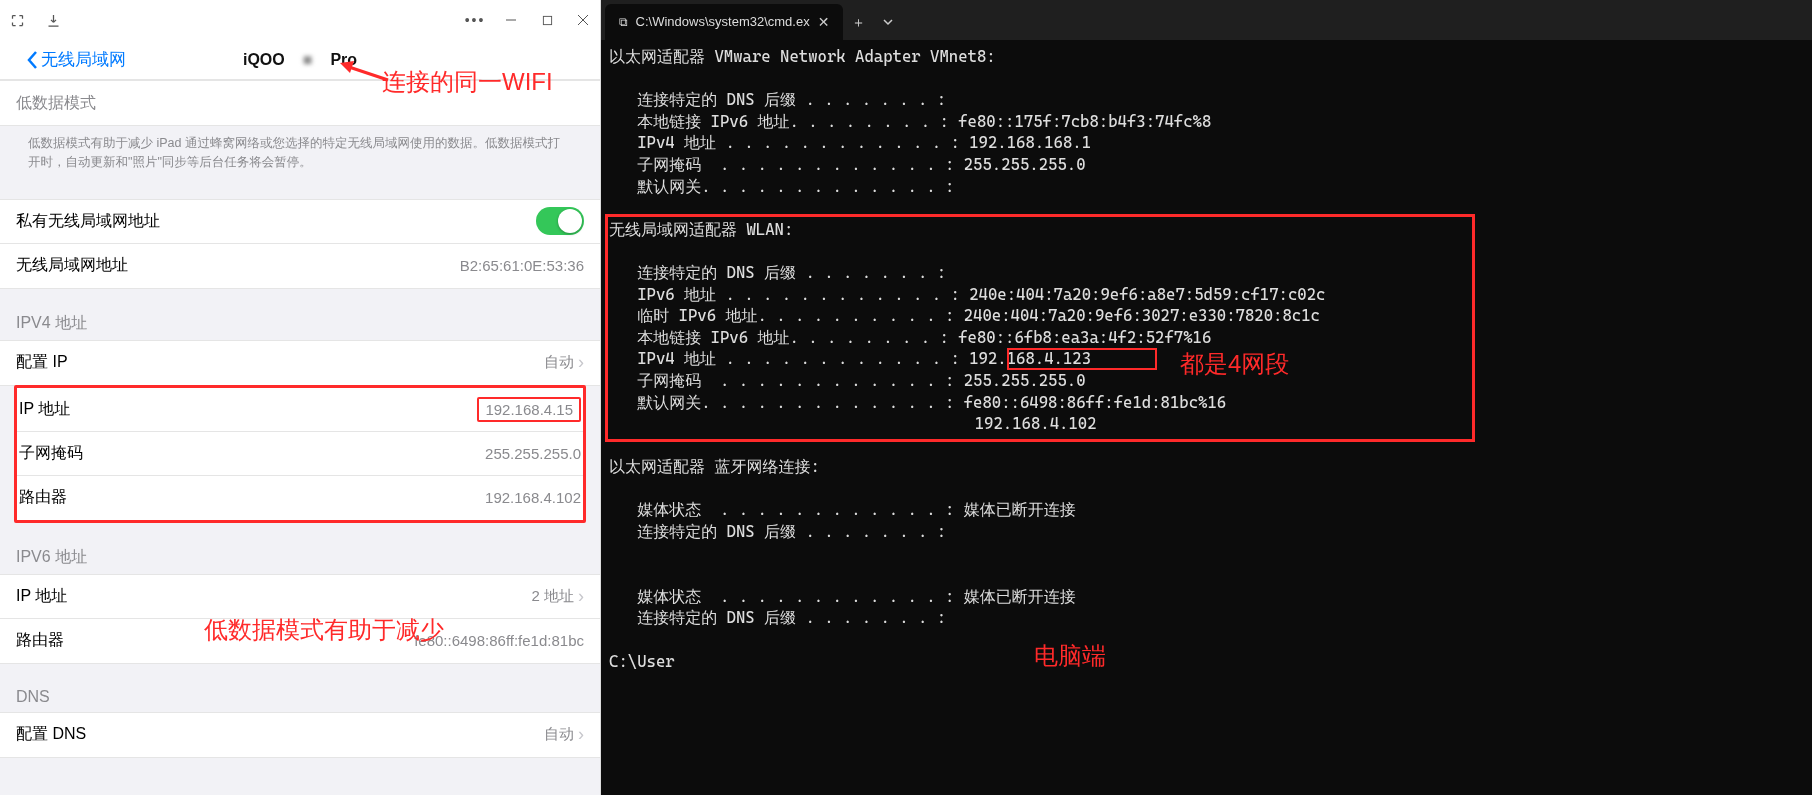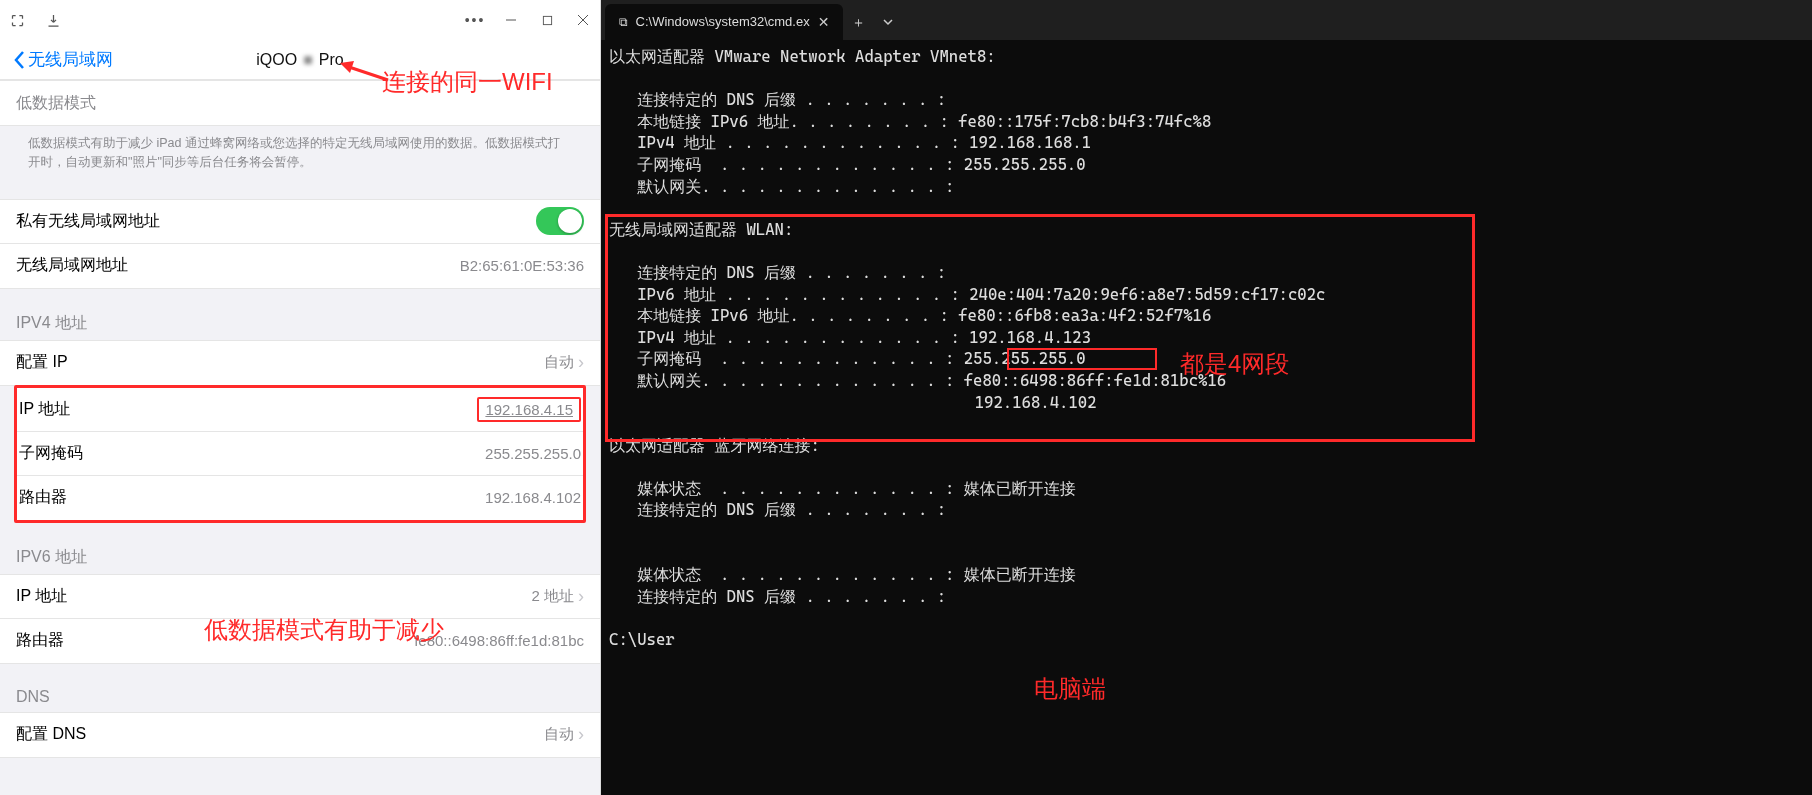--- a/index.html
+++ b/index.html
@@ -5,37 +5,37 @@
   * { margin:0; padding:0; box-sizing:border-box; }
   body { font-family: -apple-system, "Segoe UI", "Microsoft YaHei", sans-serif; font-size:14px; background:#fff; width:1812px; height:795px; overflow:hidden; position:relative; }
   .container { display:flex; width:100%; height:100%; }
 
   
   .left { width:601px; height:100%; border-right:1px solid #ddd; background:#f2f2f6; display:flex; flex-direction:column; }
   .win-bar { height:40px; background:#fff; display:flex; align-items:center; justify-content:space-between; padding:0 8px; color:#444; }
   .win-left, .win-right { display:flex; gap:18px; align-items:center; }
   .win-icon { width:18px; height:18px; display:flex; align-items:center; justify-content:center; color:#555; cursor:pointer; }
   .nav-row { height:40px; display:flex; align-items:center; background:#fff; position:relative; border-bottom:1px solid #e5e5e5; }
-  .back { color:#007aff; font-size:17px; display:flex; align-items:center; padding-left:14px; cursor:pointer; }
+  .back { color:#007aff; font-size:17px; display:flex; align-items:center; padding-left:27px; cursor:pointer; }
   .back svg { margin-right:2px; }
-  .title-center { position:absolute; left:50%; transform:translateX(-50%); font-size:16px; font-weight:400; color:#111; display:flex; align-items:center; gap:6px; }
+  .title-center { position:absolute; left:50%; transform:translateX(-50%); font-size:16px; font-weight:700; color:#111; display:flex; align-items:center; gap:18px; }
   .blur { filter:blur(2px); color:#888; }
   .content { flex:1; overflow-y:auto; padding-bottom:30px; }
   .group { background:#fff; border-top:1px solid #e5e5e5; border-bottom:1px solid #e5e5e5; margin-top:0; }
   .row { display:flex; align-items:center; justify-content:space-between; min-height:44px; padding:4px 16px; border-bottom:1px solid #e5e5e5; font-size:16px; color:#000; }
   .row:last-child { border-bottom:none; }
   .row .val { color:#8a8a8e; font-size:15px; display:flex; align-items:center; gap:4px; }
   .chev { color:#c7c7cc; font-size:18px; }
   .section-label { font-size:16px; color:#8a8a8e; padding:24px 16px 6px; text-transform:none; }
   .footnote { font-size:12.5px; color:#8a8a8e; padding:8px 28px 0; line-height:1.55; }
   .toggle { width:48px; height:28px; background:#34c759; border-radius:14px; position:relative; }
   .toggle::after { content:""; width:24px; height:24px; background:#fff; border-radius:50%; position:absolute; right:2px; top:2px; box-shadow:0 1px 3px rgba(0,0,0,.3); }
   .highlight-box { border:3px solid #ff2a2a; margin:0 14px; border-radius:2px; }
   .highlight-box .row { padding:4px 2px 4px 2px; }
-  .highlight-inner { border:2px solid #ff2a2a; border-radius:2px;text-decoration:underline; }
+  .highlight-inner { border:2px solid #ff2a2a; border-radius:2px; }
 
   
   .right { flex:1; background:#0c0c0c; color:#ddd; font-family:"Cascadia Mono","Consolas",monospace; font-size:16px; line-height:1.35; overflow:hidden; position:relative; }
   .tab-bar { height:40px; background:#1f1f1f; display:flex; align-items:flex-end; }
   .tab { height:36px; background:#0c0c0c; color:#ddd; display:flex; align-items:center; padding:0 14px; font-size:13px; border-top-left-radius:6px; border-top-right-radius:6px; gap:8px; margin-left:4px; font-family:"Segoe UI",sans-serif; }
   .tab .close { color:#ccc; cursor:pointer; font-size:14px; }
   .add-tab, .drop-tab { width:30px; height:36px; display:flex; align-items:center; justify-content:center; color:#ccc; cursor:pointer; font-size:14px; }
   .term-body { padding:6px 8px 8px; }
   .term-line { white-space:pre; }
   .highlight-term { position:absolute; border:3px solid #ff2a2a; pointer-events:none; }
@@ -193,20 +193,21 @@
         <div class="term-line">   连接特定的 DNS 后缀 . . . . . . . :</div>
         <div class="term-line">   本地链接 IPv6 地址. . . . . . . . : fe80::175f:7cb8:b4f3:74fc%8</div>
         <div class="term-line">   IPv4 地址 . . . . . . . . . . . . : 192.168.168.1</div>
         <div class="term-line">   子网掩码  . . . . . . . . . . . . : 255.255.255.0</div>
         <div class="term-line">   默认网关. . . . . . . . . . . . . :</div>
         <div class="term-line">&nbsp;</div>
         <div class="term-line">无线局域网适配器 WLAN:</div>
         <div class="term-line">&nbsp;</div>
         <div class="term-line">   连接特定的 DNS 后缀 . . . . . . . :</div>
         <div class="term-line">   IPv6 地址 . . . . . . . . . . . . : 240e:404:7a20:9ef6:a8e7:5d59:cf17:c02c</div>
+        <div class="term-line">   临时 IPv6 地址. . . . . . . . . . : 240e:404:7a20:9ef6:3027:e330:7820:8c1c</div>
         <div class="term-line">   本地链接 IPv6 地址. . . . . . . . : fe80::6fb8:ea3a:4f2:52f7%16</div>
         <div class="term-line">   IPv4 地址 . . . . . . . . . . . . : 192.168.4.123</div>
         <div class="term-line">   子网掩码  . . . . . . . . . . . . : 255.255.255.0</div>
         <div class="term-line">   默认网关. . . . . . . . . . . . . : fe80::6498:86ff:fe1d:81bc%16</div>
         <div class="term-line">                                       192.168.4.102</div>
         <div class="term-line">&nbsp;</div>
         <div class="term-line">以太网适配器 蓝牙网络连接:</div>
         <div class="term-line">&nbsp;</div>
         <div class="term-line">   媒体状态  . . . . . . . . . . . . : 媒体已断开连接</div>
         <div class="term-line">   连接特定的 DNS 后缀 . . . . . . . :</div>
@@ -224,13 +225,13 @@
 
 </div>
 
 <svg class="arrow" style="left:340px; top:58px;" width="50" height="30">
   <line x1="48" y1="22" x2="6" y2="8" stroke="#ff2a2a" stroke-width="3"></line>
   <polygon points="0,5 14,3 10,15" fill="#ff2a2a"></polygon>
 </svg>
 <div class="anno" style="left:382px; top:66px;">连接的同一WIFI</div>
 <div class="anno" style="left:204px; top:614px;">低数据模式有助于减少</div>
 <div class="anno" style="left:1180px; top:348px;">都是4网段</div>
-<div class="anno" style="left:1034px; top:640px;margin-top:33px;">电脑端</div>
+<div class="anno" style="left:1034px; top:640px;">电脑端</div>
 
 </body></html>

